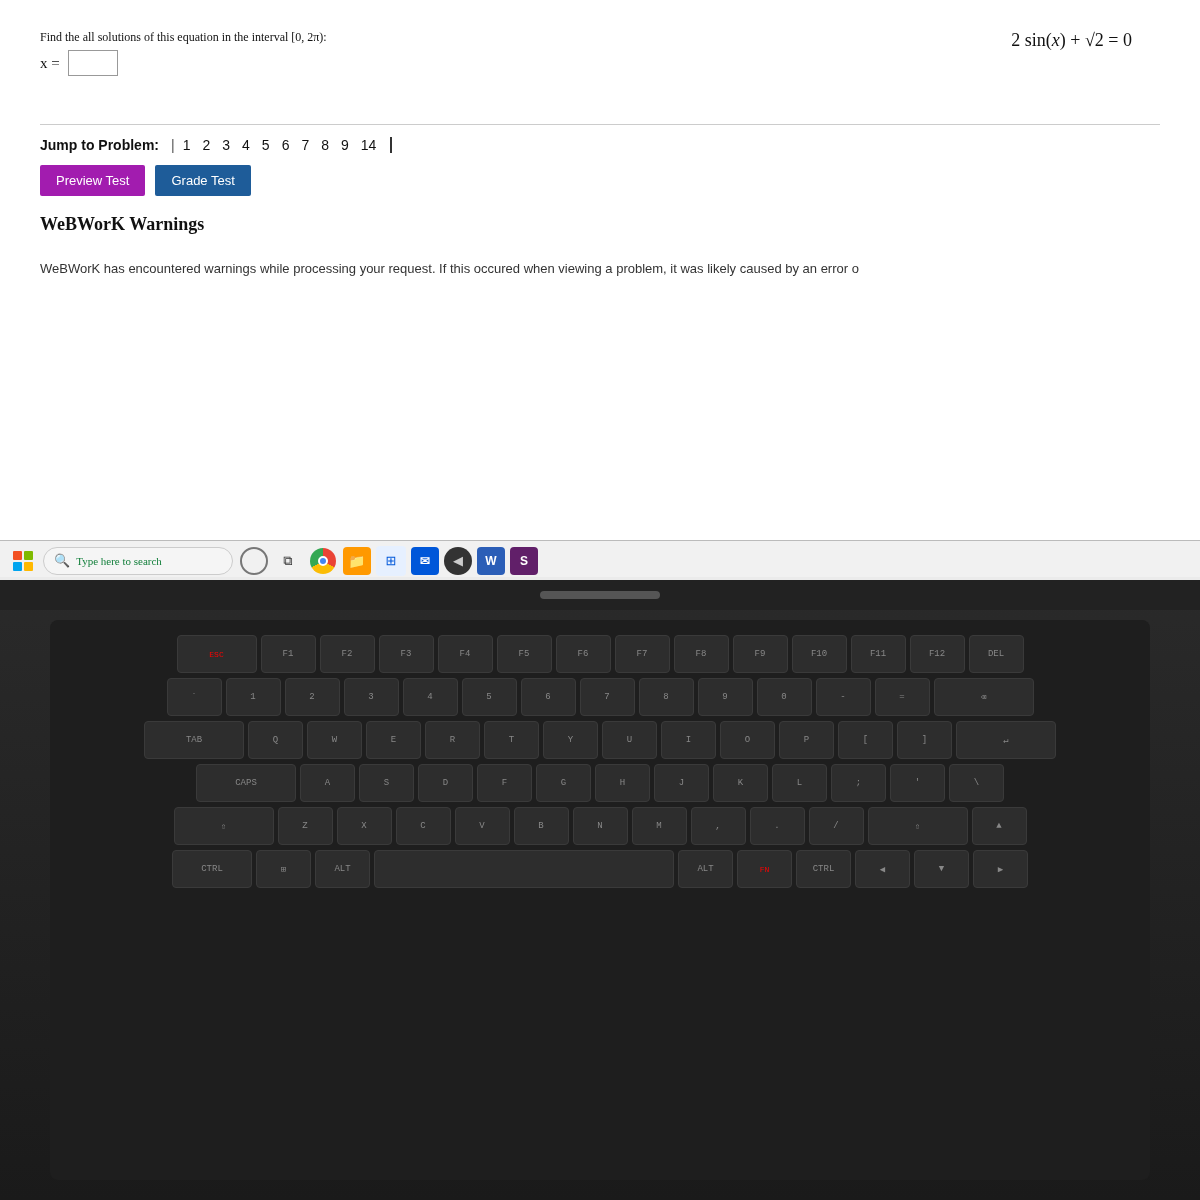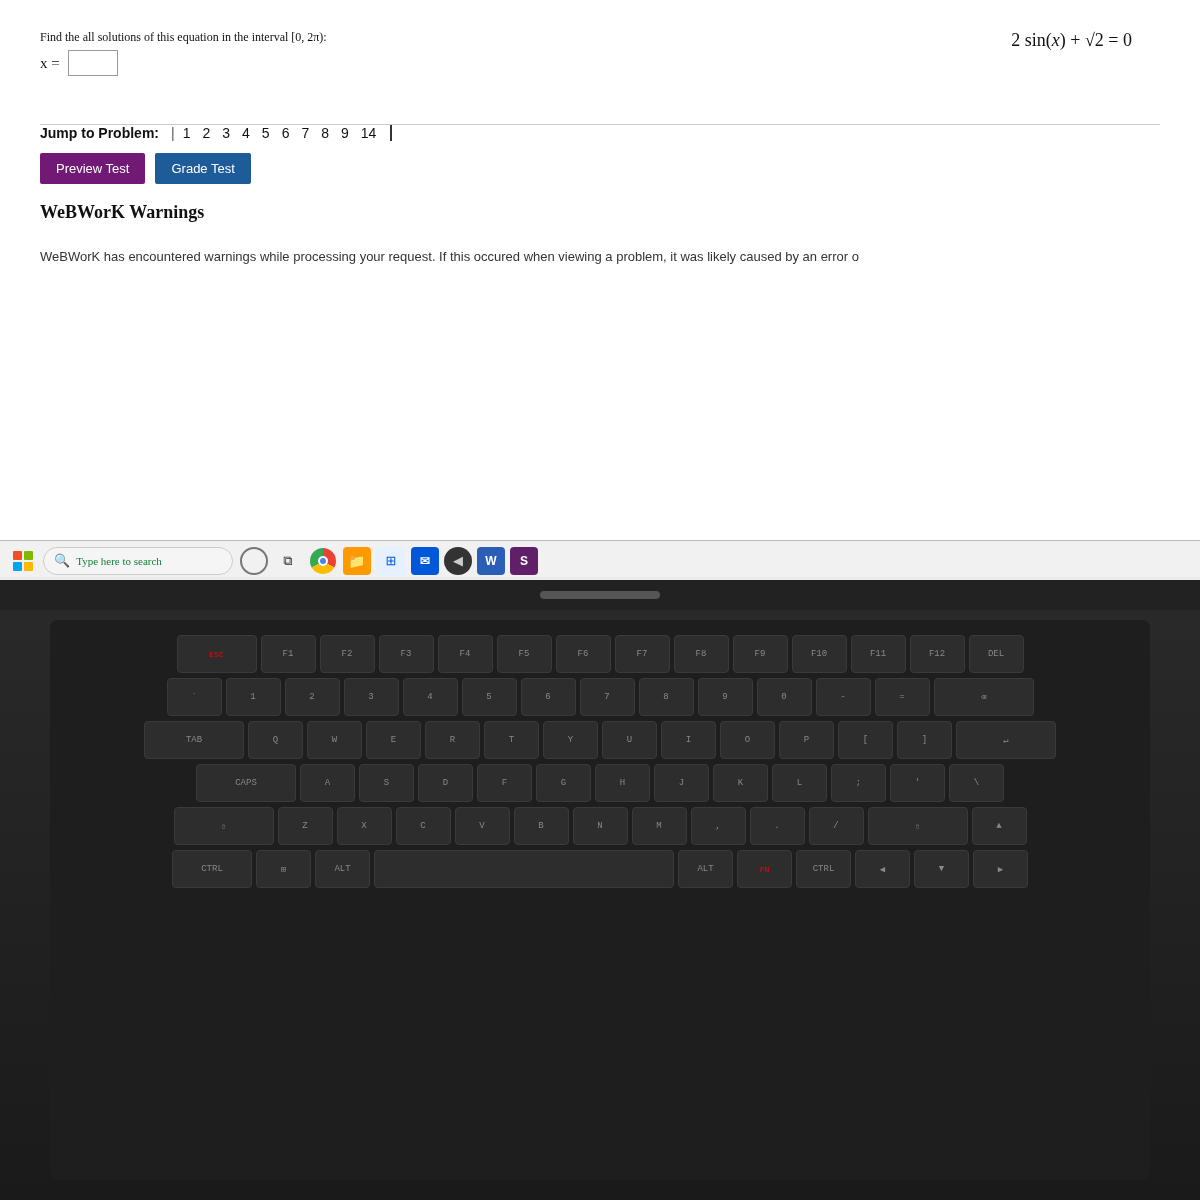--- a/index.html
+++ b/index.html
@@ -85,20 +85,21 @@
 
     .divider-space {
       height: 30px;
     }
 
     .jump-row {
       display: flex;
       align-items: center;
       margin-bottom: 12px;
       border-top: 1px solid #ccc;
+      padding-top: 12px;
     }
 
     .jump-label {
       font-size: 14px;
       font-weight: bold;
       color: #111;
       margin-right: 12px;
     }
 
     .jump-sep {
@@ -130,21 +131,21 @@
     }
 
     .button-row {
       display: flex;
       gap: 10px;
       margin-bottom: 18px;
       align-items: center;
     }
 
     .btn-preview {
-      background: #701a75;
+      background: #a21caf;
       color: #ffffff;
       border: none;
       padding: 8px 16px;
       font-size: 13px;
       cursor: pointer;
       border-radius: 2px;
     }
 
     .btn-grade {
       background: #1e5c99;

